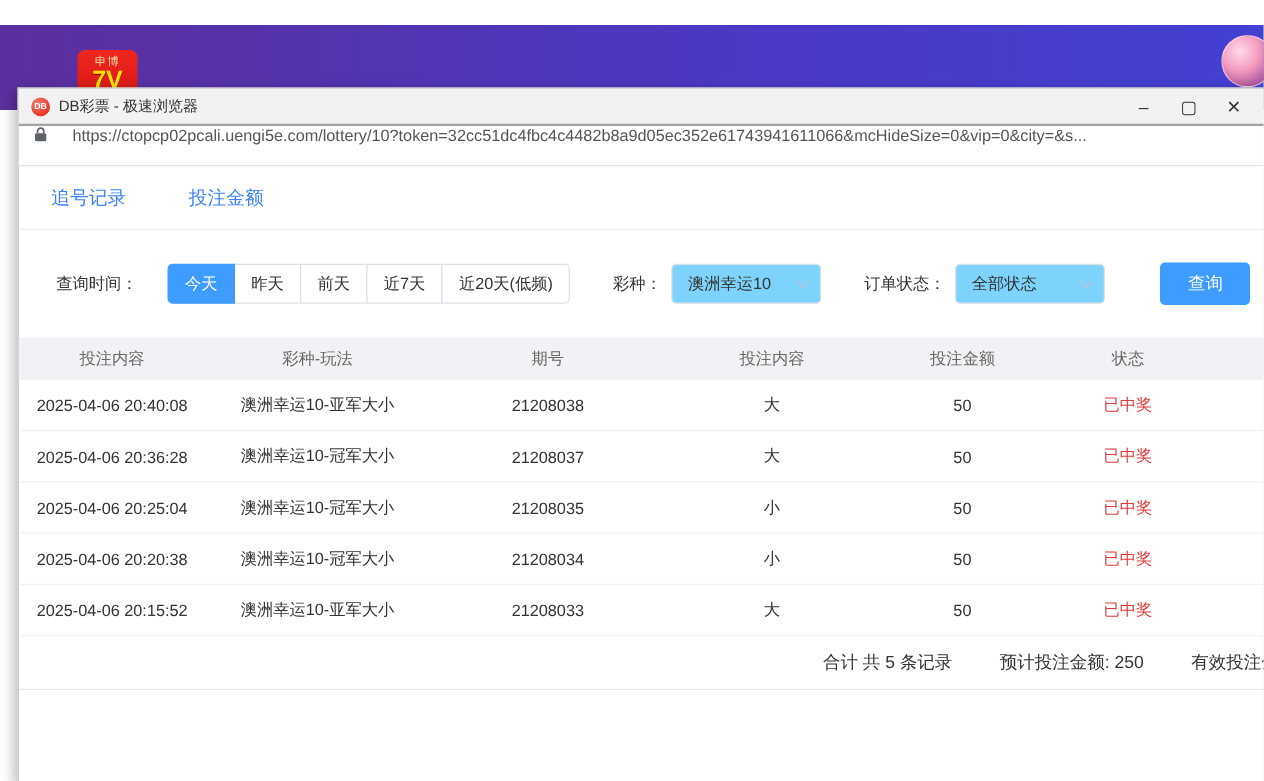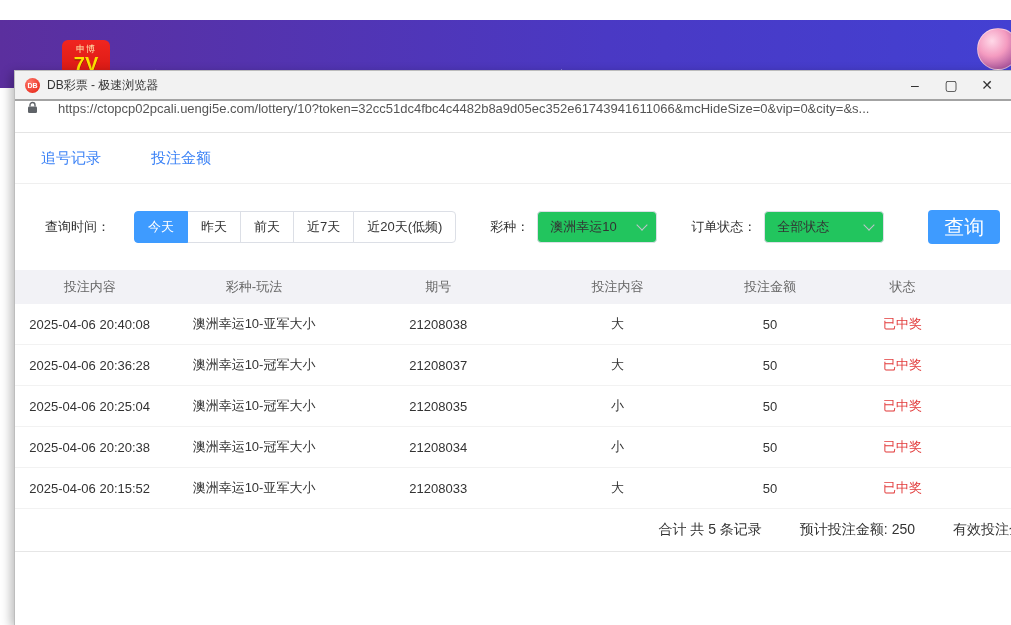--- a/index.html
+++ b/index.html
@@ -80,31 +80,31 @@
   .seg{display:flex;margin-left:6px}
   .seg-btn{
     height:30px;padding:0 13px;border:1px solid #dcdfe6;background:#fff;color:#333;
     display:flex;align-items:center;font-size:13px;margin-left:-1px;cursor:pointer;white-space:nowrap;
   }
   .seg-btn:first-child{border-radius:4px 0 0 4px;margin-left:18px}
   .seg-btn:last-child{border-radius:0 4px 4px 0}
   .seg-btn.active{background:#3e9bff;border-color:#3e9bff;color:#fff;z-index:1}
   .ml34{margin-left:34px}
   .select{
-    height:30px;min-width:78px;border:1px solid #dcdfe6;border-radius:4px;background:#22c55e;
+    height:30px;min-width:78px;border:1px solid #dcdfe6;border-radius:4px;background:#7dd3fc;
     display:flex;align-items:center;padding:0 28px 0 12px;margin-left:8px;position:relative;
     color:#333;font-size:13px;cursor:pointer;white-space:nowrap;
   }
   .chev{
     position:absolute;right:10px;top:50%;width:7px;height:7px;margin-top:-6px;
     border-right:1.5px solid #c0c4cc;border-bottom:1.5px solid #c0c4cc;transform:rotate(45deg);
   }
   .search-btn{
     margin-left:44px;width:72px;height:34px;background:#3e9bff;color:#fff;border:none;
-    border-radius:4px;font-size:20px;cursor:pointer;font-family:inherit;
+    border-radius:4px;font-size:14px;cursor:pointer;font-family:inherit;
   }
 
   
   .thead,.trow{
     display:grid;grid-template-columns:15% 18% 19% 17% 13.6% 13%;
     align-items:center;text-align:center;
   }
   .thead{background:#f2f2f6;height:34px;font-size:13px;color:#666}
   .trow{height:40px;font-size:13px;color:#333;border-bottom:1px solid #f2f2f2}
   .td.status{color:#e23b3b}

